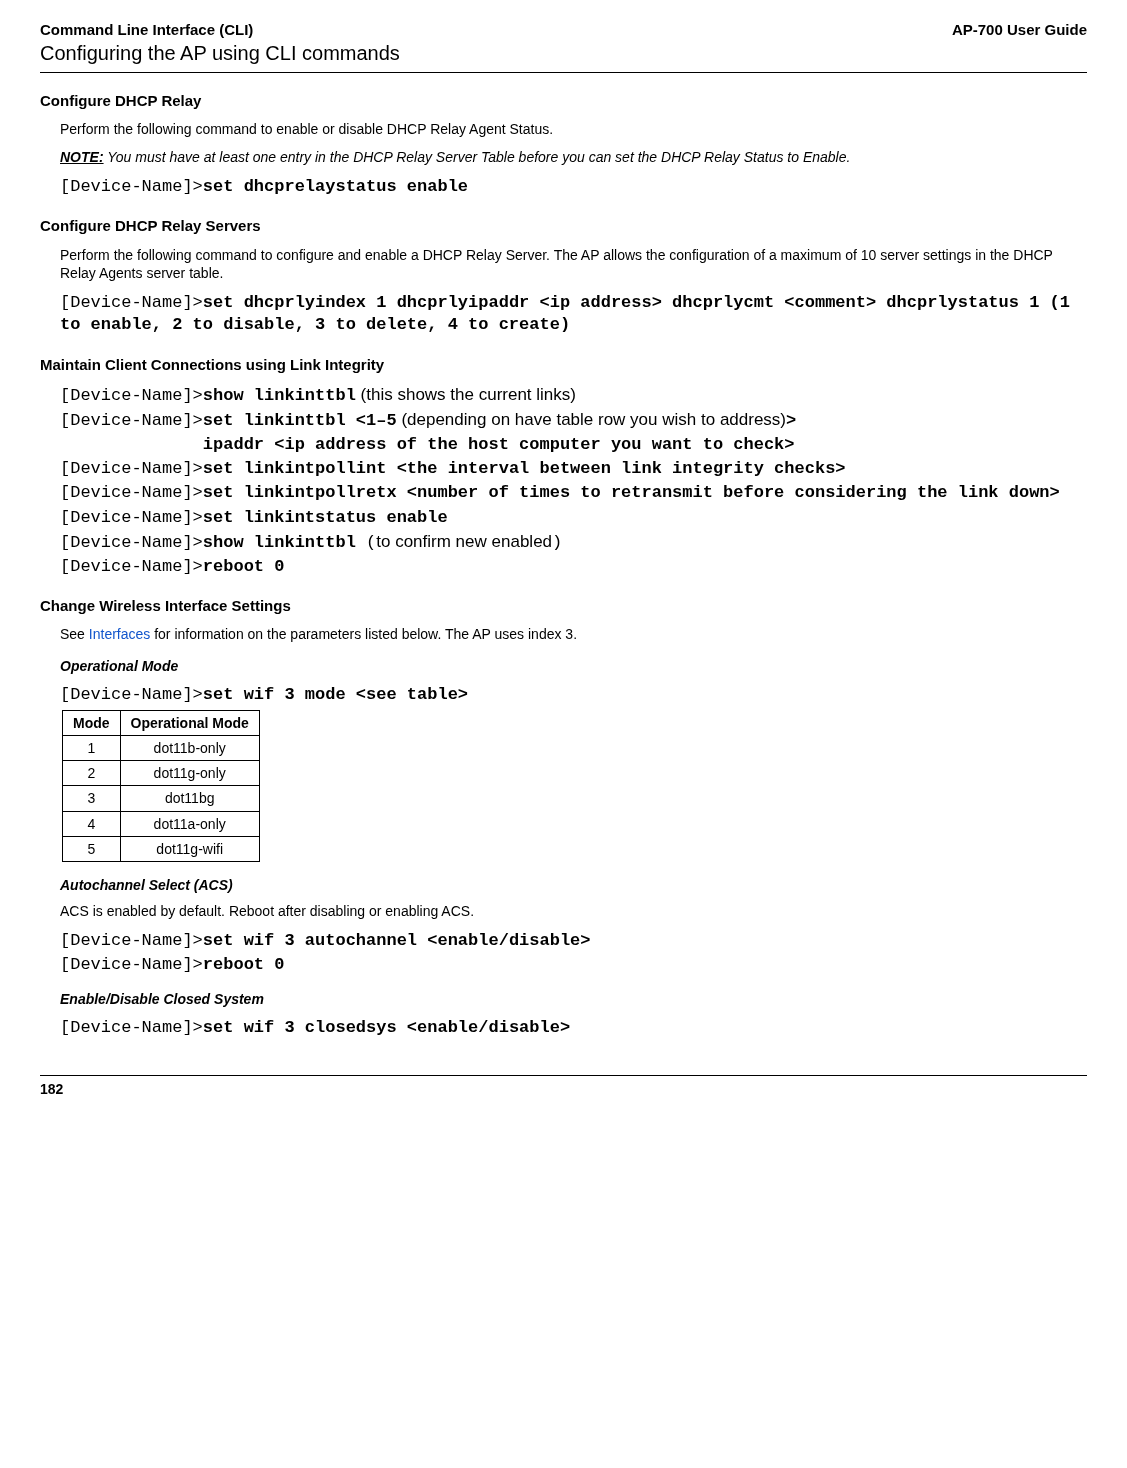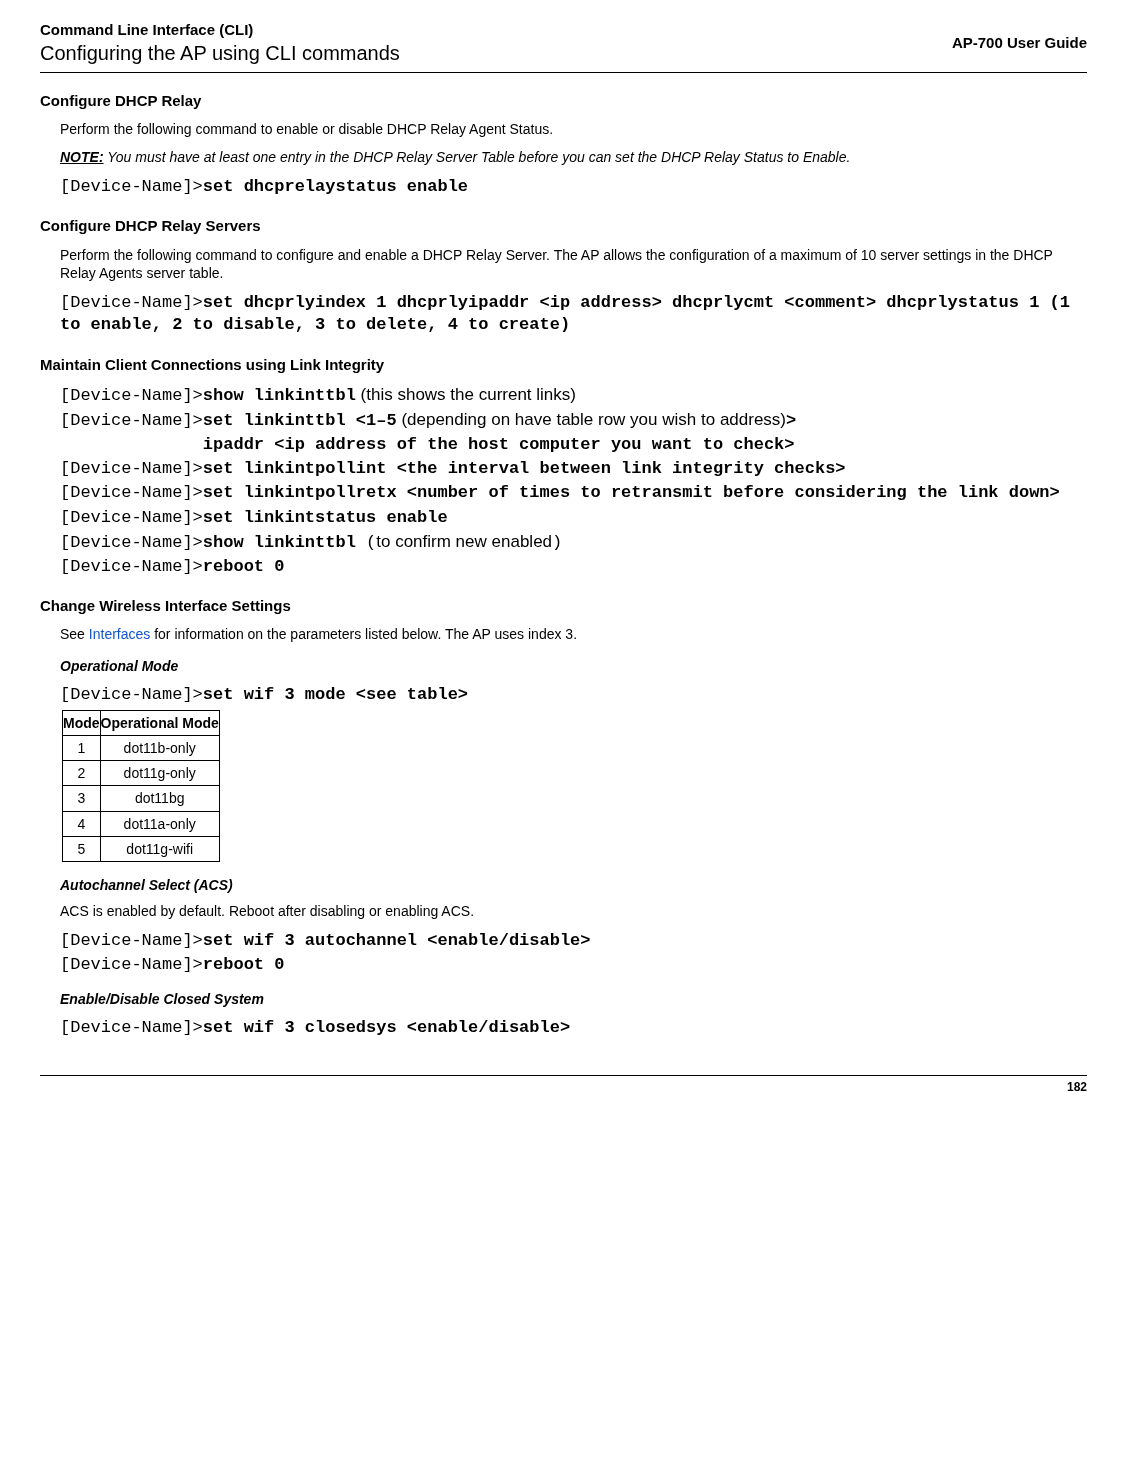--- a/index.html
+++ b/index.html
@@ -5,41 +5,41 @@
   * { margin: 0; padding: 0; box-sizing: border-box; }
   body {
     font-family: Arial, Helvetica, sans-serif;
     font-size: 14px;
     color: #000;
     background: #fff;
     width: 1127px;
     padding: 20px 40px;
     line-height: 1.3;
   }
-  .header { display: flex; justify-content: space-between; align-items: center; margin-bottom: 6px; }
+  .header { display: flex; justify-content: space-between; align-items: flex-start; margin-bottom: 6px; }
   .header-left { font-weight: bold; font-size: 15px; }
   .header-sub { font-weight: normal; font-size: 20px; }
   .header-right { font-weight: bold; font-size: 15px; text-align: right; }
   .hr { border: none; border-top: 1px solid #000; margin-bottom: 12px; }
   .section-h { font-weight: bold; font-size: 15px; margin-top: 18px; margin-bottom: 10px; }
   .body-text { margin-left: 20px; margin-bottom: 10px; font-size: 14px; }
   .note { margin-left: 20px; margin-bottom: 10px; font-size: 14px; font-style: italic; }
   .note-label { font-weight: bold; font-style: italic; text-decoration: underline; }
   .code-line { font-family: "Courier New", monospace; font-size: 17px; margin-left: 20px; margin-bottom: 2px; white-space: pre-wrap; }
   .prompt { font-weight: normal; }
   .cmd { font-weight: bold; }
   .inline-normal { font-family: Arial, Helvetica, sans-serif; font-weight: normal; }
   .sub-h { font-weight: bold; font-style: italic; font-size: 14px; margin-left: 20px; margin-top: 14px; margin-bottom: 8px; }
   .link { color: #1155cc; }
   table.mode-table { border-collapse: collapse; margin-left: 22px; margin-top: 4px; margin-bottom: 12px; font-size: 14px; }
-  table.mode-table th, table.mode-table td { border: 1px solid #000; padding: 3px 0; text-align: center; }
+  table.mode-table th, table.mode-table td { border: 1px solid #000; padding: 3px 10px; text-align: center; }
   table.mode-table th { font-weight: bold; }
   .footer { margin-top: 36px; }
   .footer-hr { border: none; border-top: 1px solid #000; margin-bottom: 4px; }
-  .page-num { text-align: right; font-weight: bold; font-size: 12px; }
+  .page-num { text-align: left; font-weight: bold; font-size: 14px; }
 </style>
 </head>
 <body>
 
 <div class="header">
   <div>
     <div class="header-left">Command Line Interface (CLI)</div>
     <div class="header-sub">Configuring the AP using CLI commands</div>
   </div>
   <div class="header-right">AP-700 User Guide</div>

